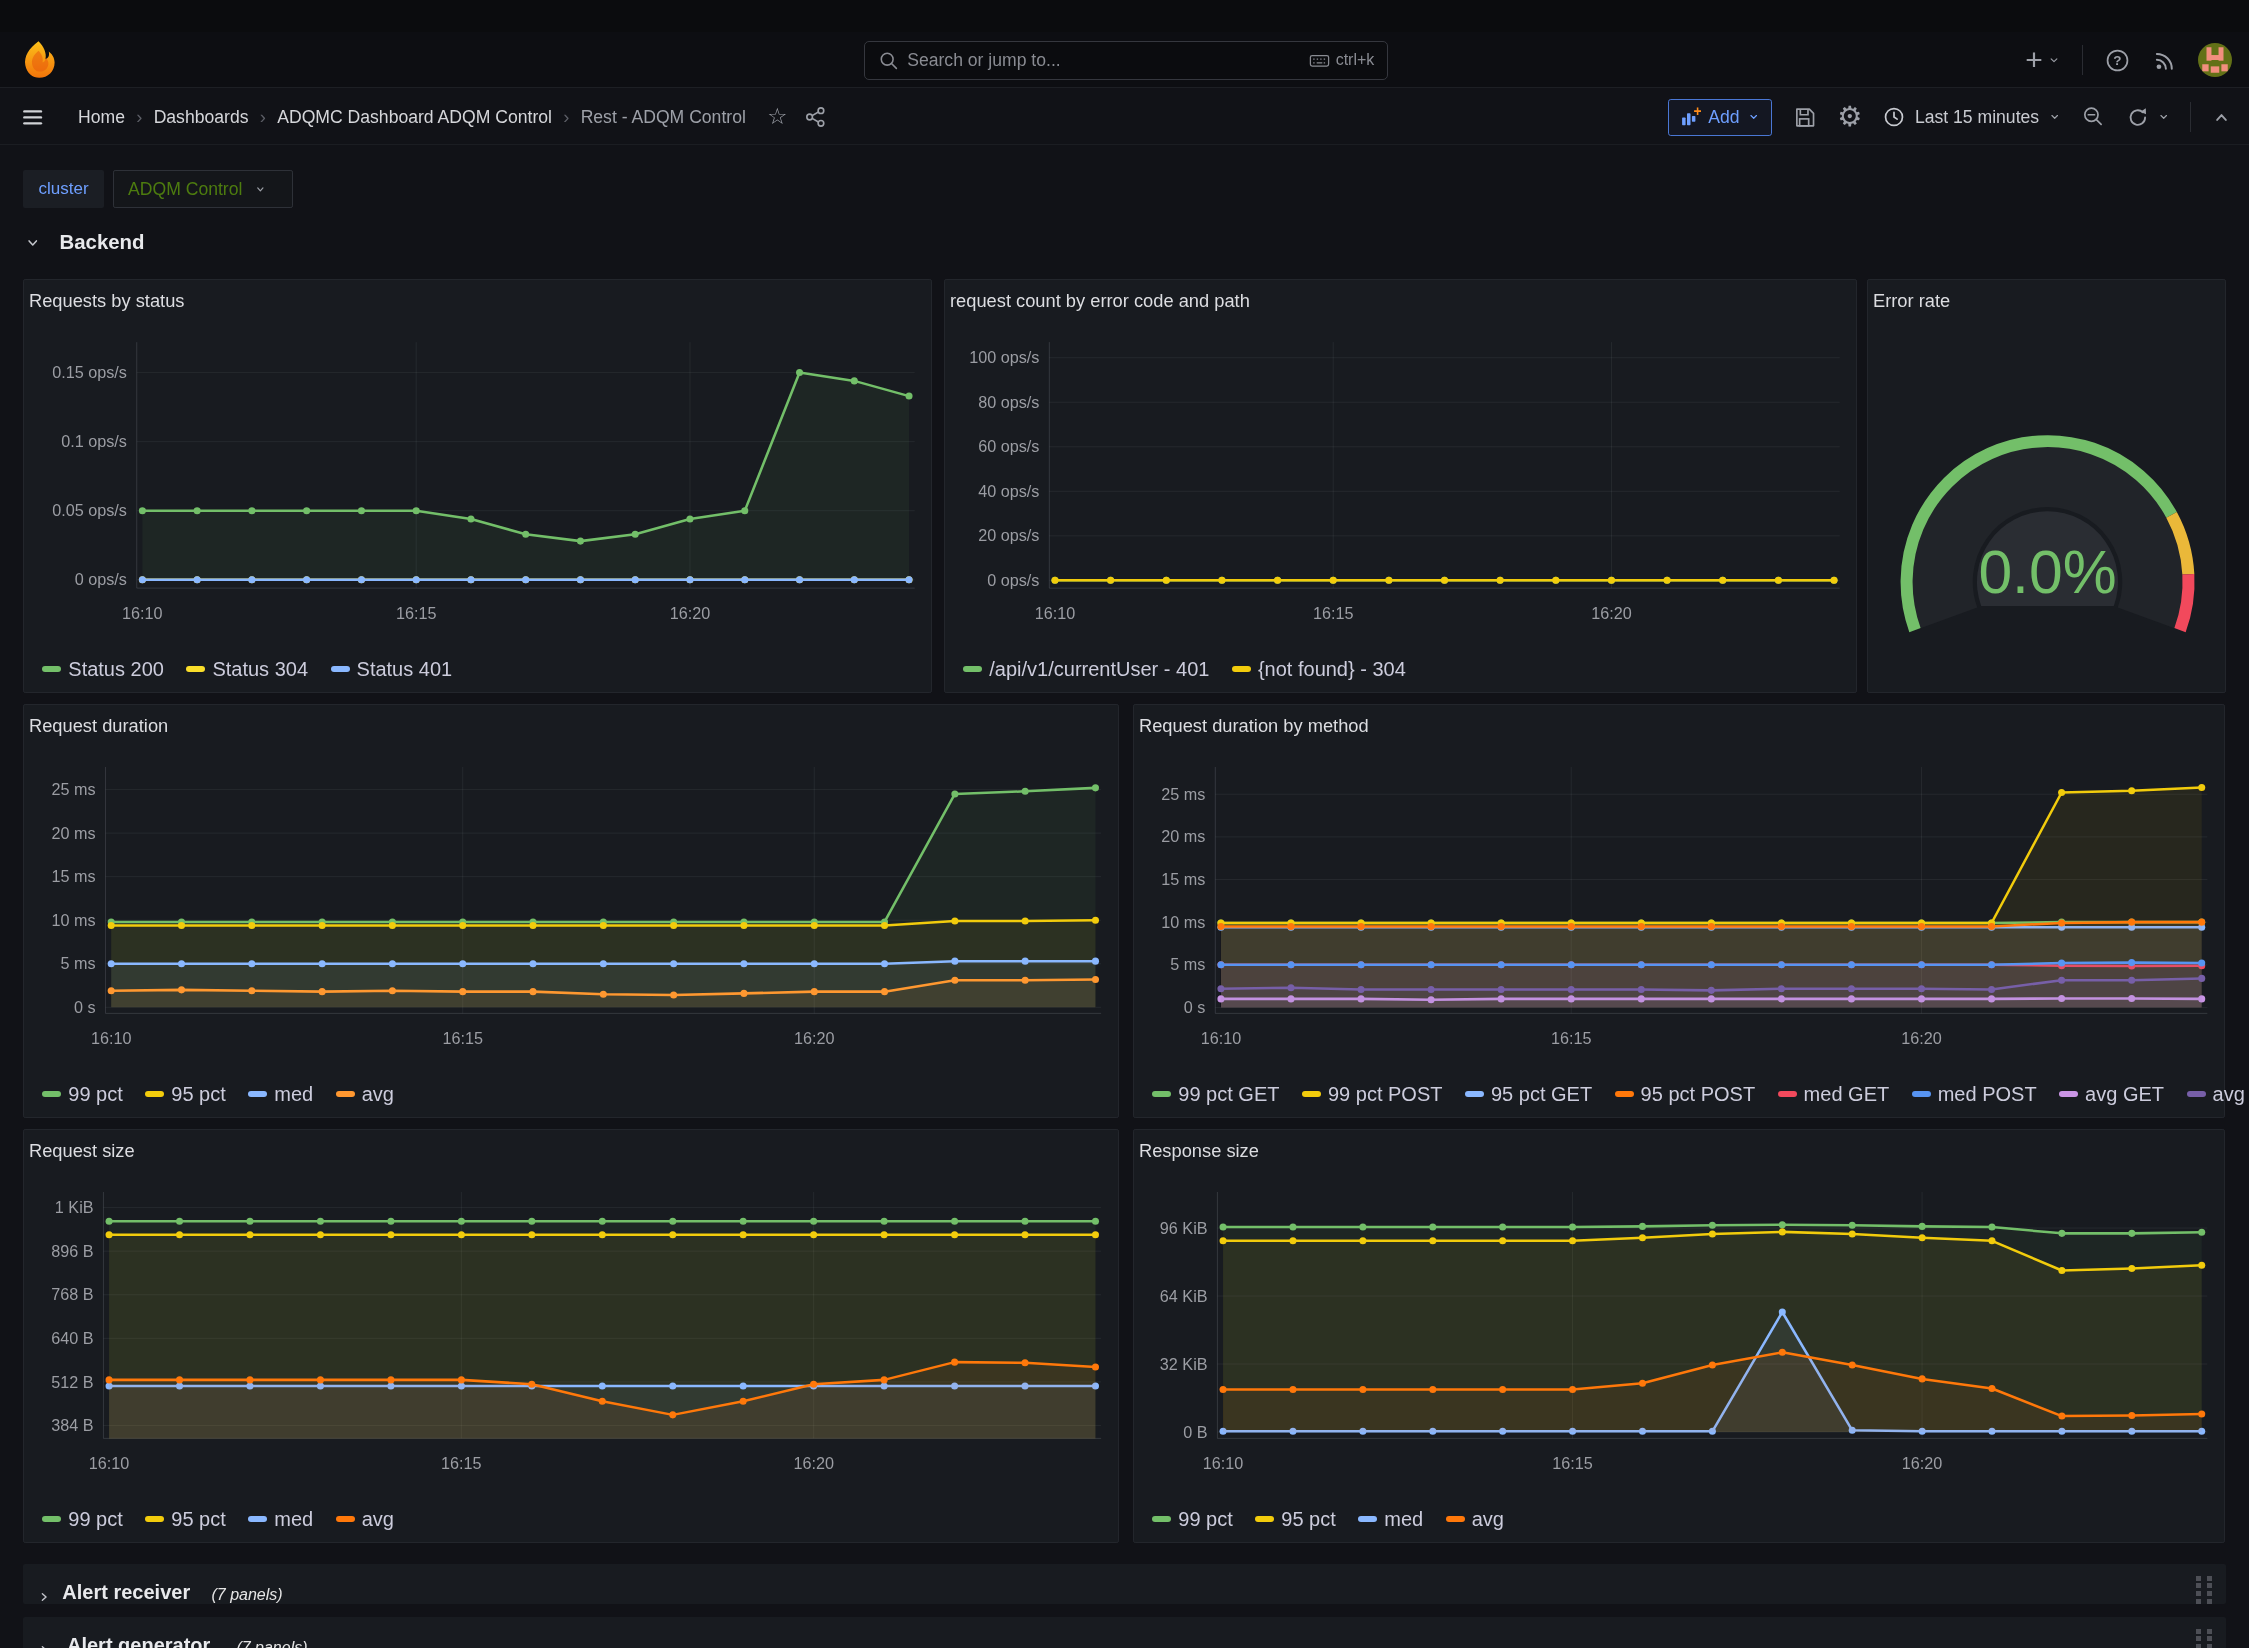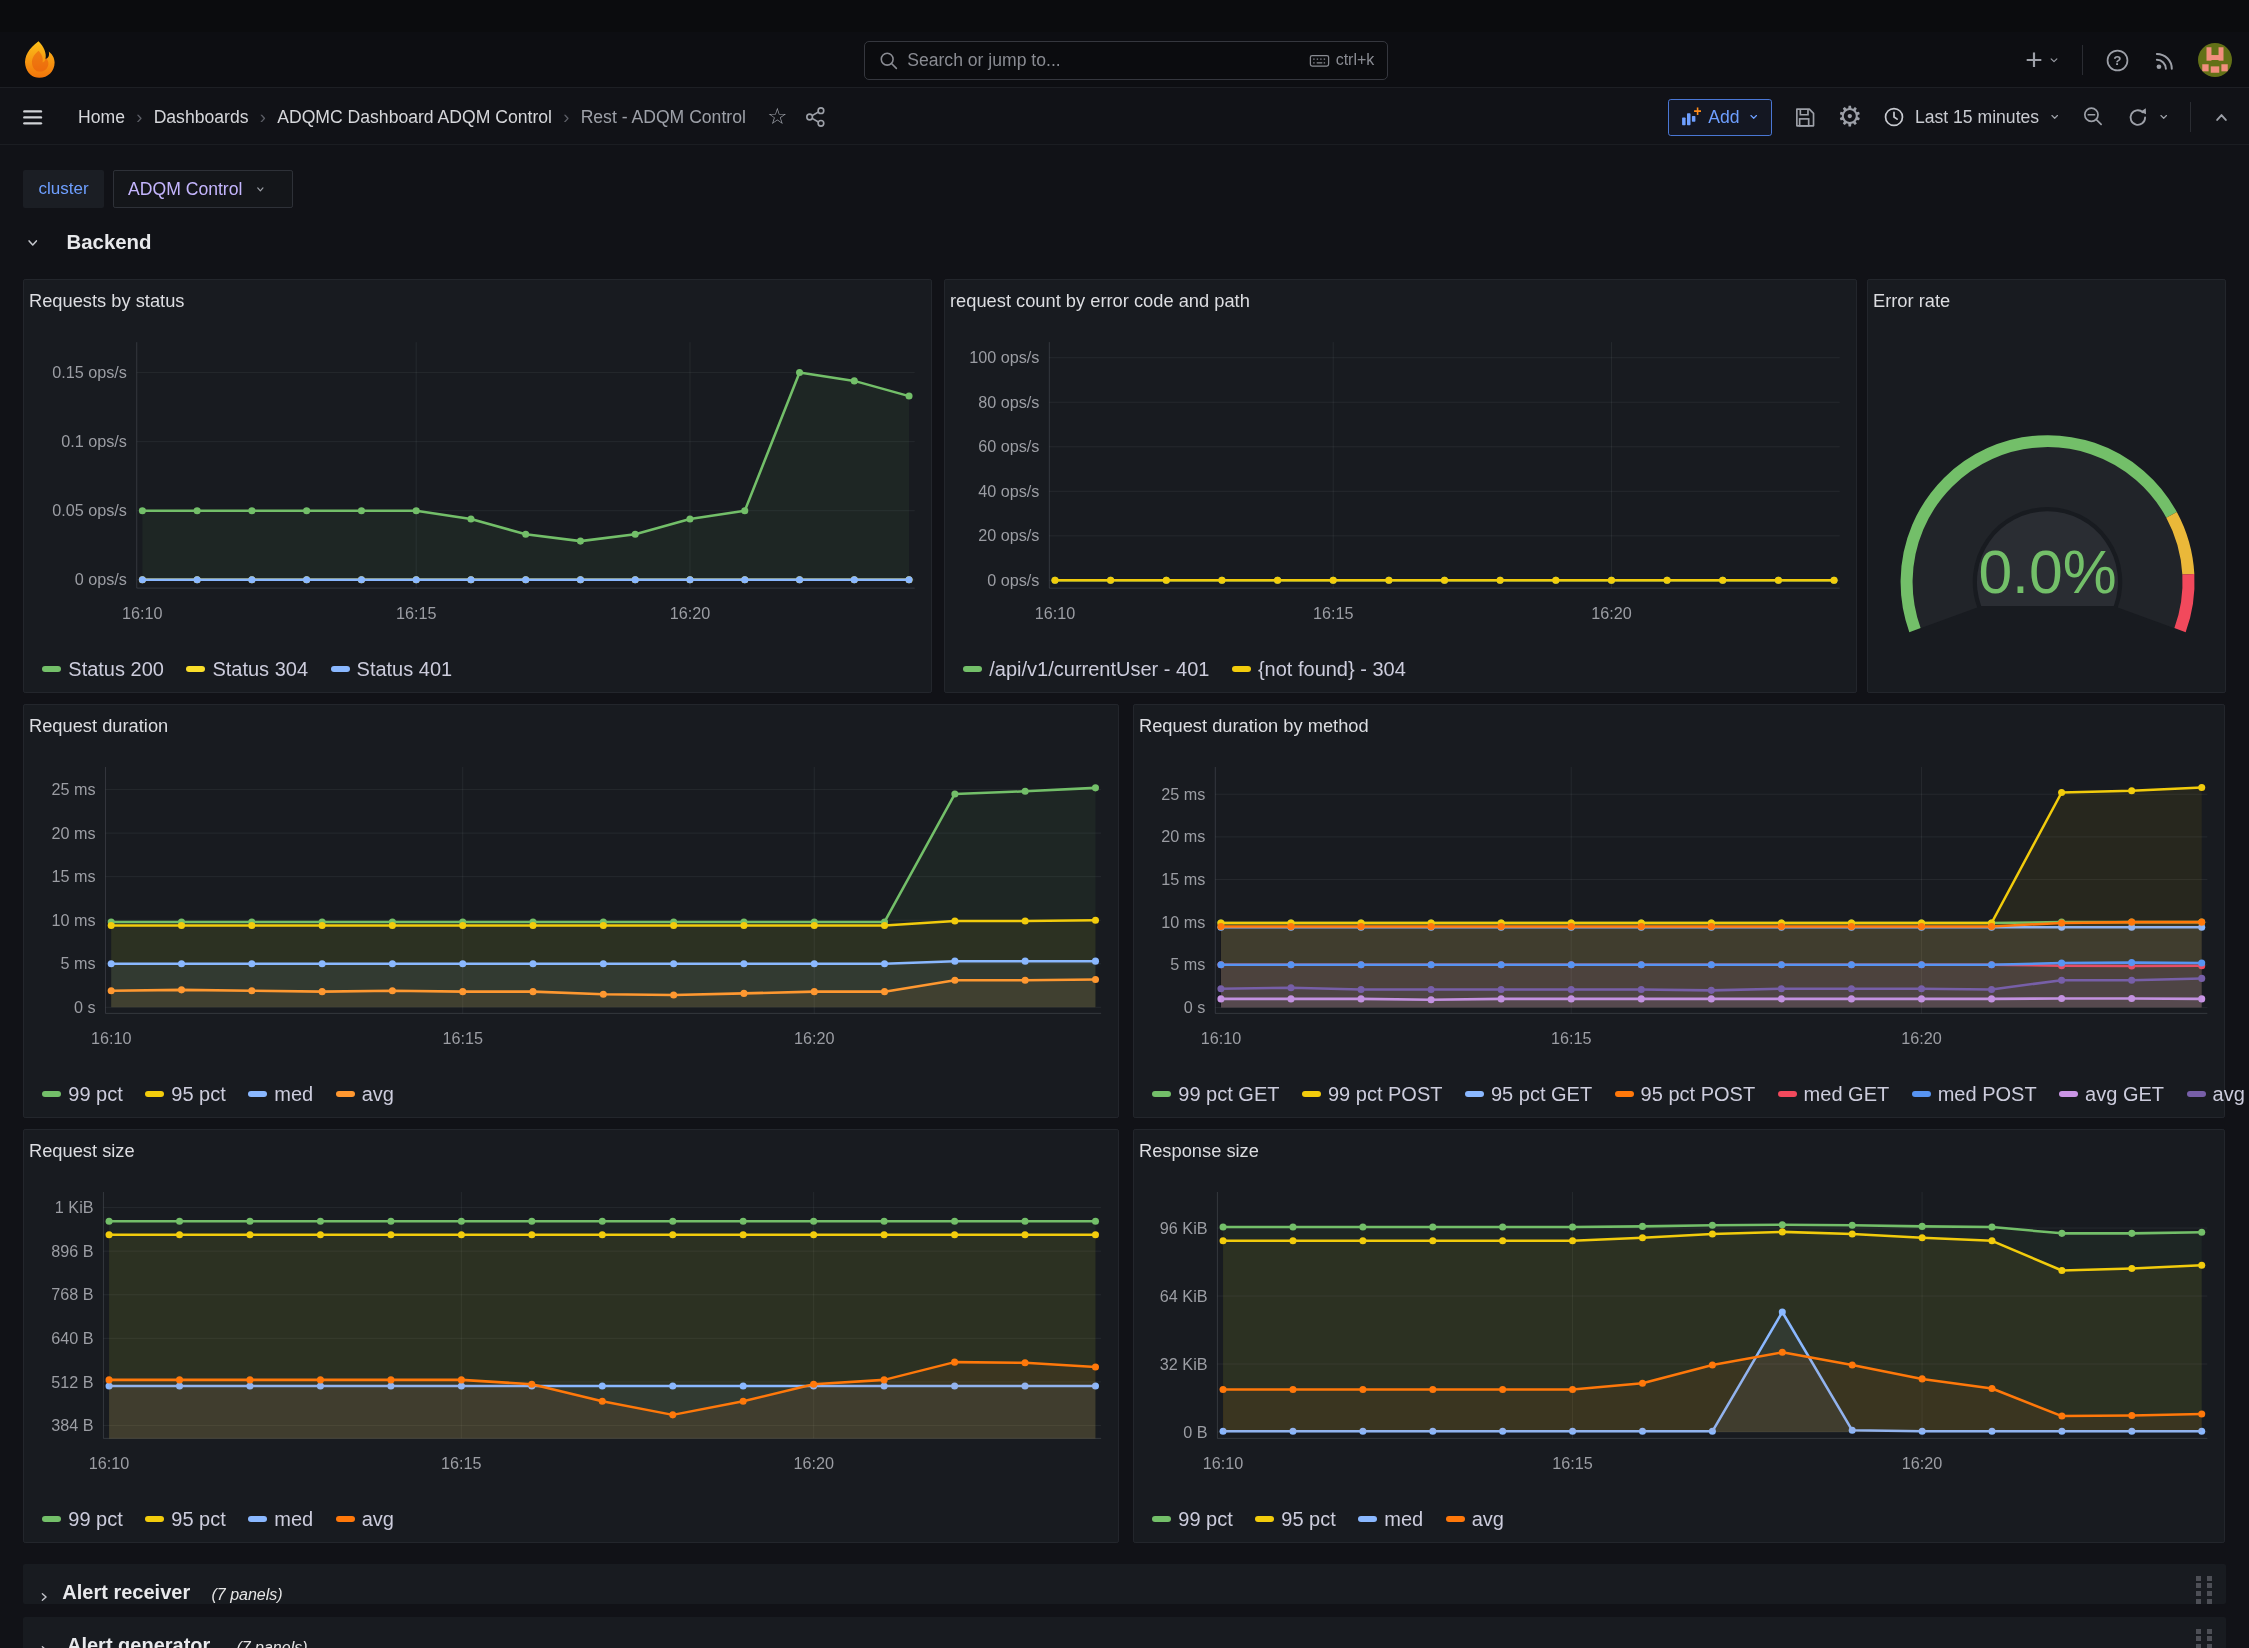--- a/index.html
+++ b/index.html
@@ -38,24 +38,24 @@
              cursor:pointer; background:rgba(61,113,217,0.06); }
   .tb-ic { display:flex; align-items:center; gap:5.6px; color:#9da0a8; cursor:pointer; }
   .timepick { display:flex; align-items:center; gap:8.5px; color:#c9cbd1; font-size:17.6px; cursor:pointer; }
   .glyph { color:#9da0a8; line-height:1; }
 
   
   .var-chip { position:absolute; left:23px; top:138px; height:38px; background:#1b1e24; border-radius:2.1px;
               display:flex; align-items:center; padding:0 15.5px; color:#6e9fff; font-size:17px; }
   .var-dd { position:absolute; left:113px; top:138px; height:38px; min-width:180px; border:0.7px solid #2e3138;
             border-radius:2.1px; display:flex; align-items:center; gap:11.3px; padding:0 14px;
-            color:#c4b5fd; font-size:17.6px; cursor:pointer; background:#14161a; }
+            color:#4d7c0f; font-size:17.6px; cursor:pointer; background:#14161a; }
 
   
-  .row-head { position:absolute; left:25px; top:199px; display:flex; align-items:center; gap:26px;
+  .row-head { position:absolute; left:25px; top:199px; display:flex; align-items:center; gap:19px;
               color:#e8e9ec; font-size:20.4px; font-weight:700; cursor:pointer; }
 
   
   .panel { position:absolute; background:#181b20; border:0.7px solid #23262c; border-radius:2.1px; }
   .panel-title { position:absolute; left:5px; top:10px; font-size:18.3px; font-weight:500; color:#dcdde1;
                  cursor:pointer; white-space:nowrap; }
   .chart-svg { position:absolute; left:0; top:0; }
   .legend { position:absolute; left:18.3px; bottom:11.3px; display:flex; align-items:center; gap:22.5px;
             white-space:nowrap; }
   .li { display:flex; align-items:center; gap:7px; color:#ccccdc; font-size:20px; cursor:pointer; }

